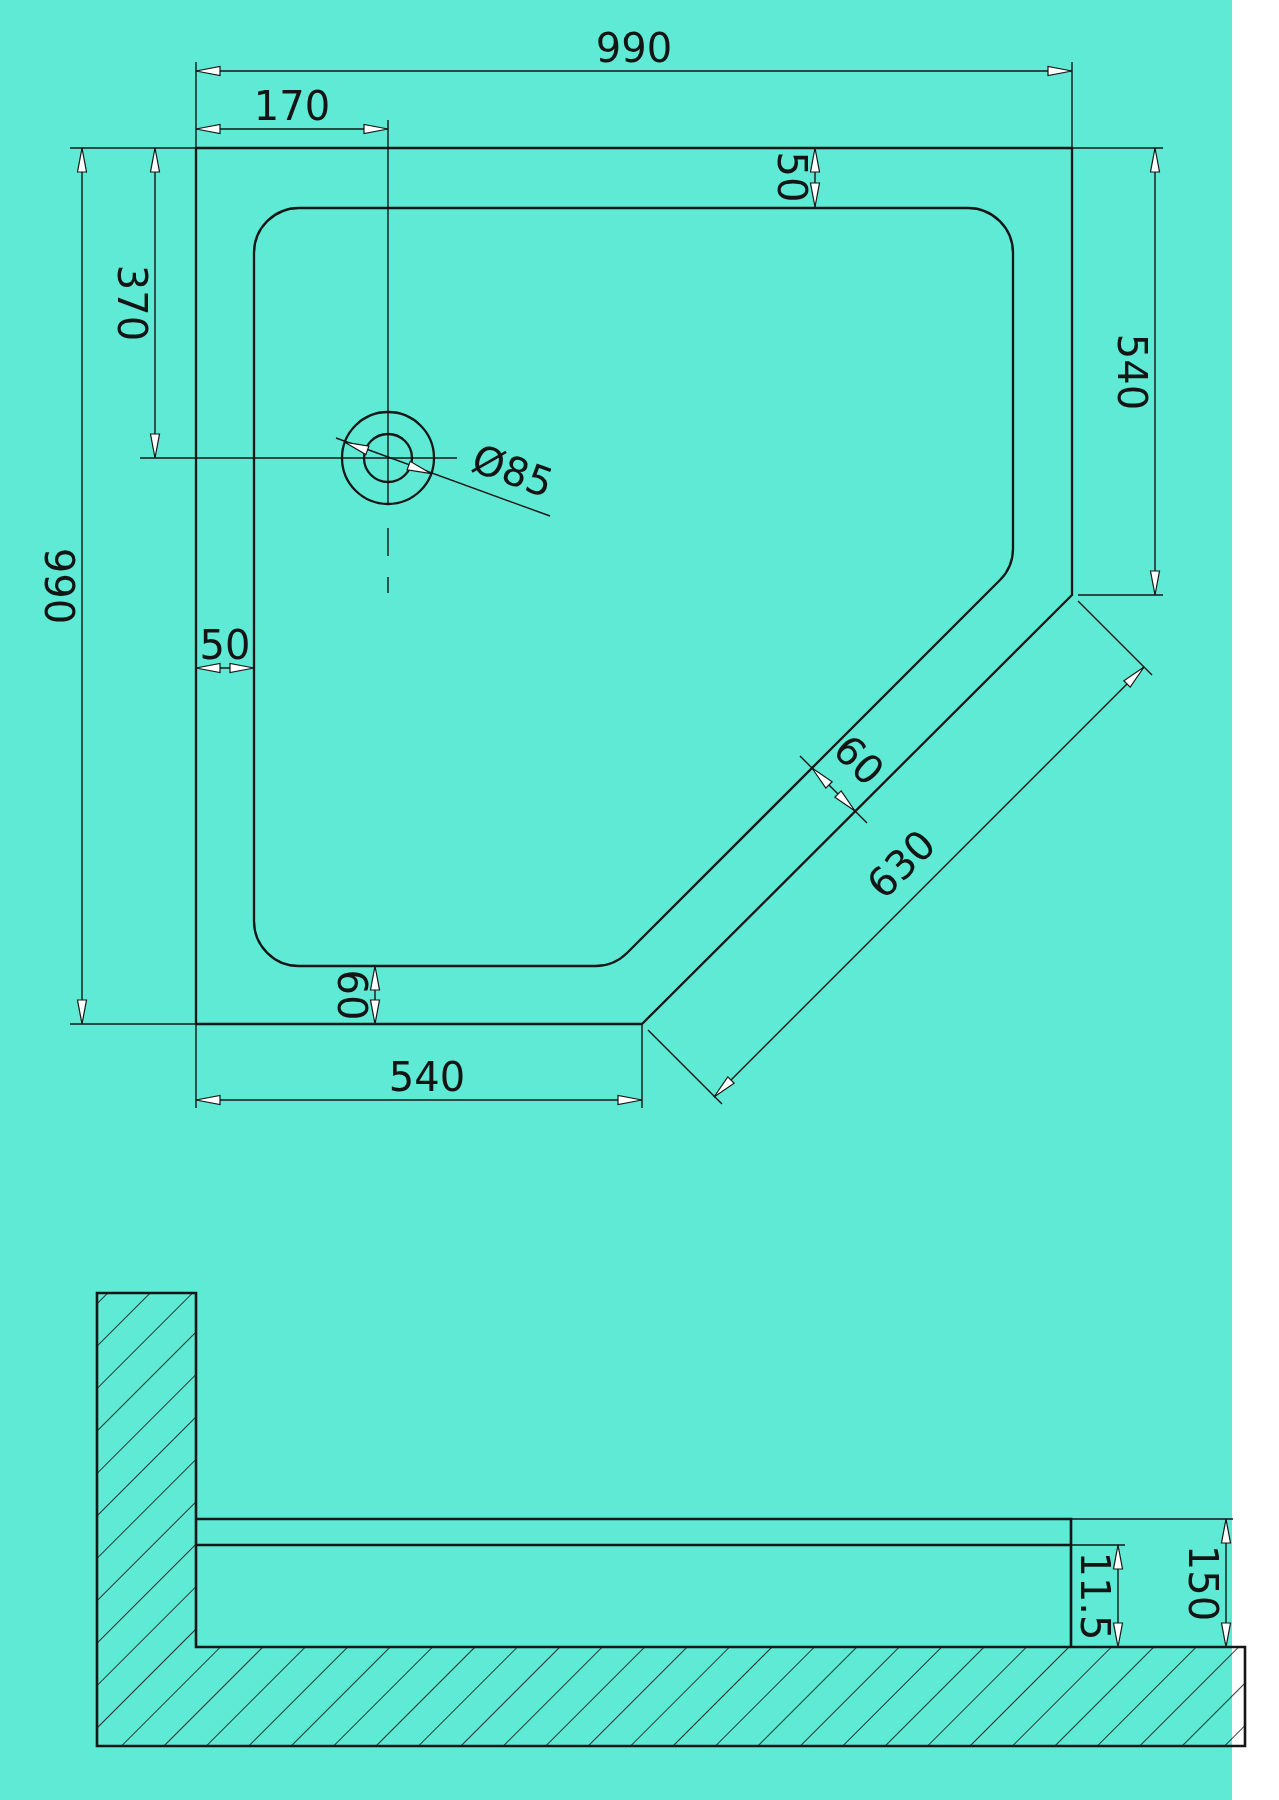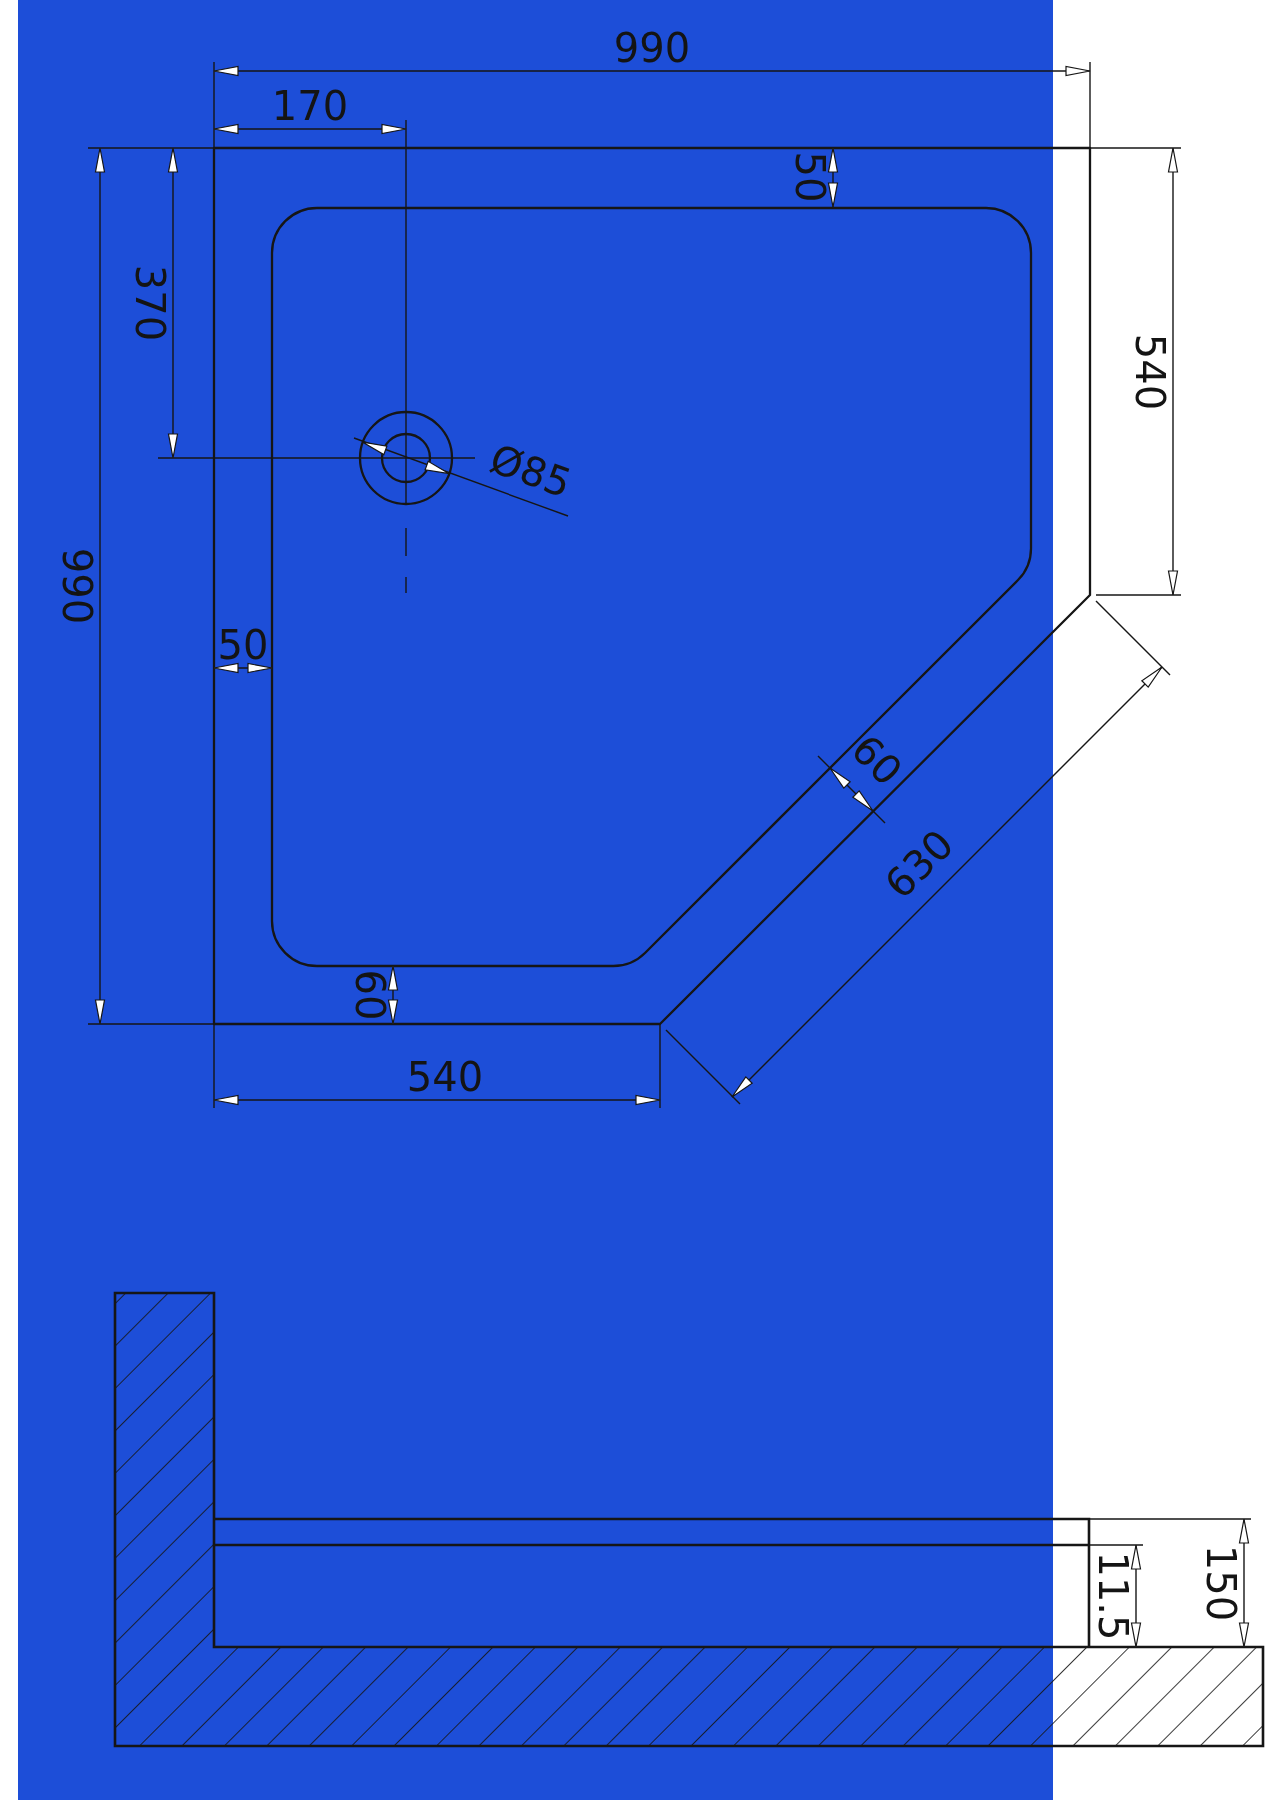--- a/index.html
+++ b/index.html
@@ -1,16 +1,16 @@
 <!DOCTYPE html>
 <html><head>
 <meta charset="utf-8">
 <style>
   html,body { margin:0; padding:0; background:#ffffff; }
-  .page { width:1035px; height:1800px; position:relative; background:#1d4ed8;margin-left:18px; }
+  .page { width:1232px; height:1800px; position:relative; background:#5eead4; }
   svg { display:block; }
   svg text {
     font-family:"DejaVu Sans","Liberation Sans",sans-serif;
     font-size:40px;
     fill:#141414;
   }
   .outline   { fill:none; stroke:#161616; stroke-width:2.3; stroke-linejoin:round; }
   .thin      { fill:none; stroke:#161616; stroke-width:1.4; }
   .arrow     { fill:#ffffff; stroke:#161616; stroke-width:1.2; stroke-linejoin:miter; }
   .sect      { fill:none; stroke:#161616; stroke-width:2.6; stroke-linejoin:miter; }

